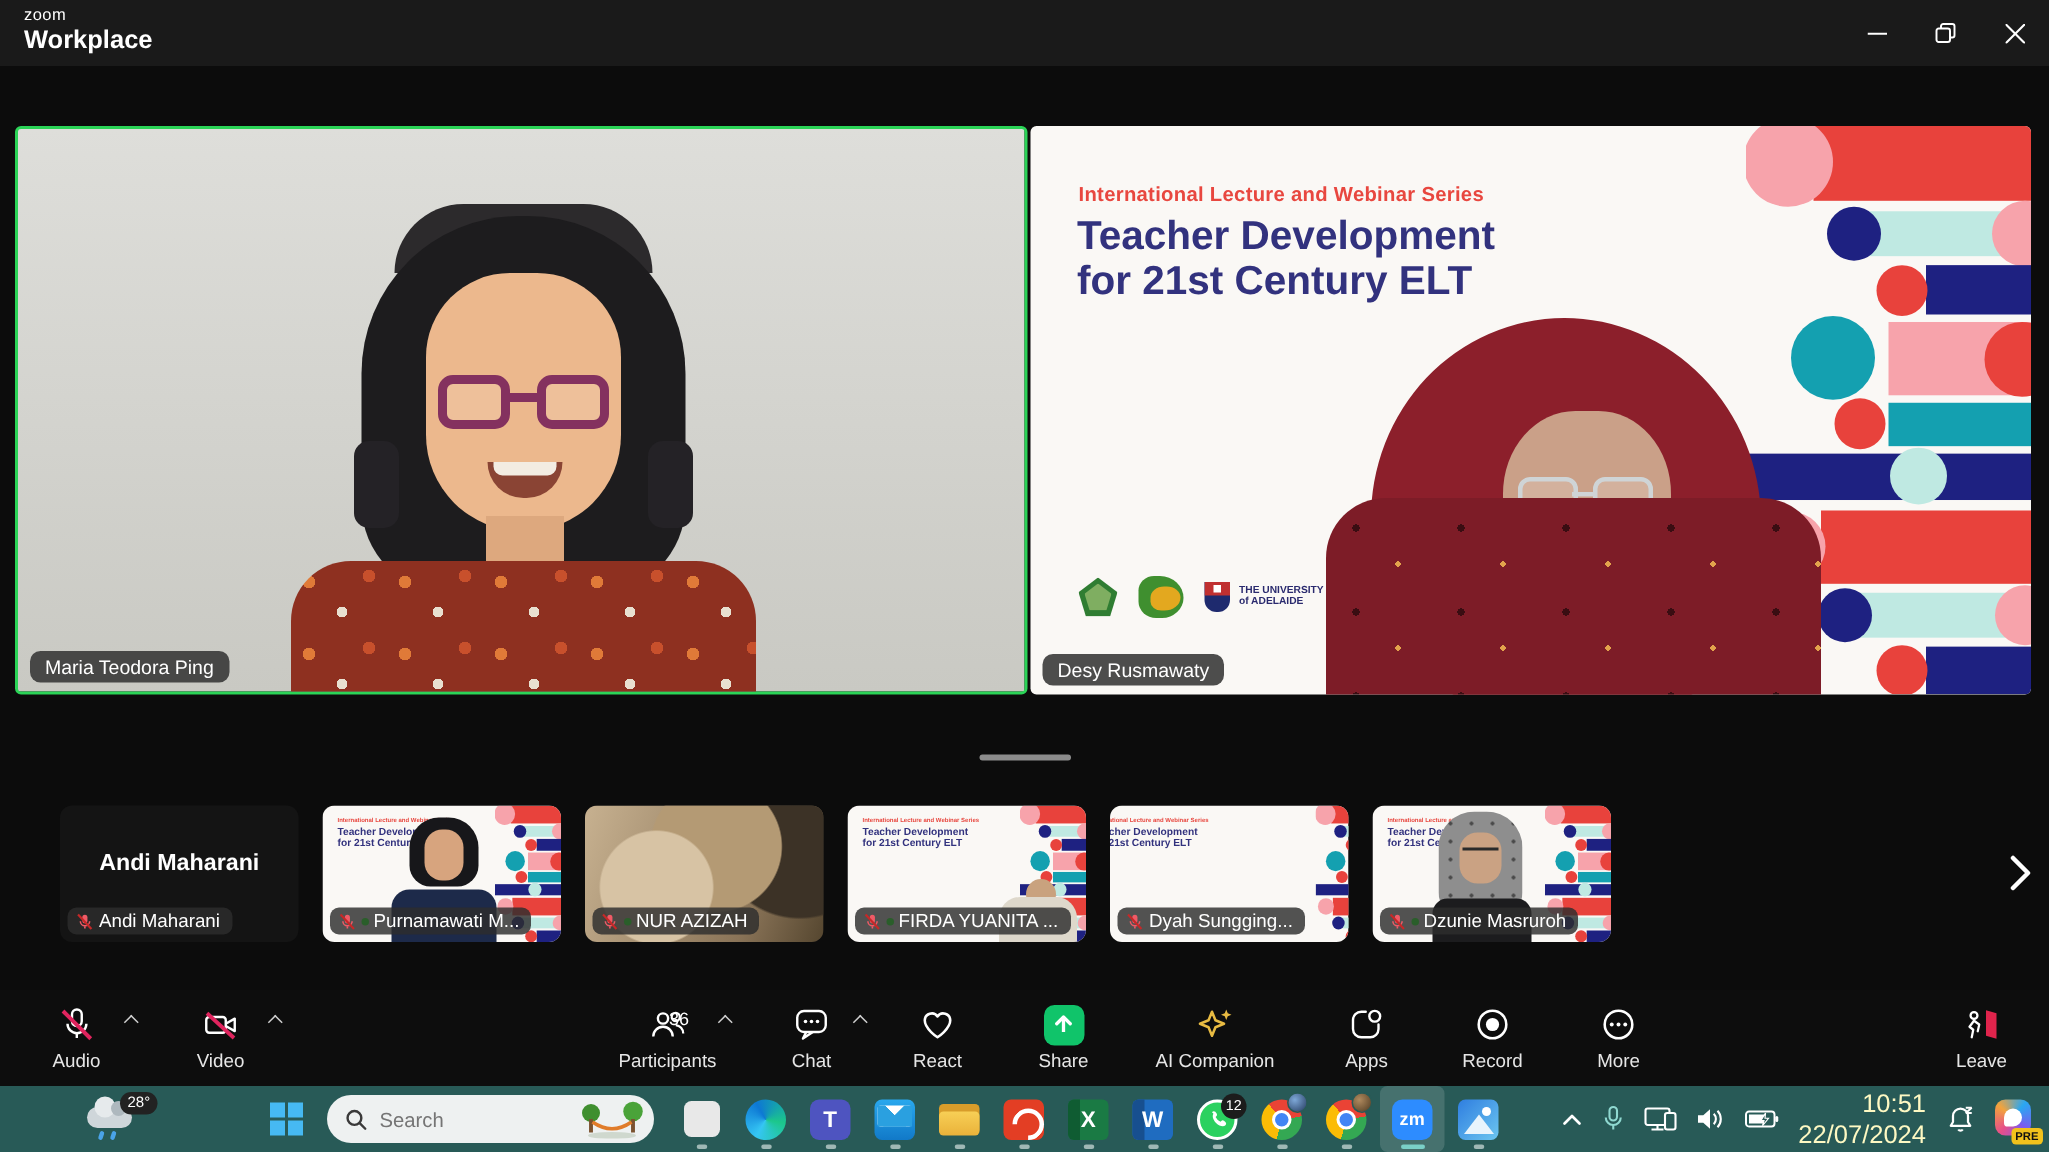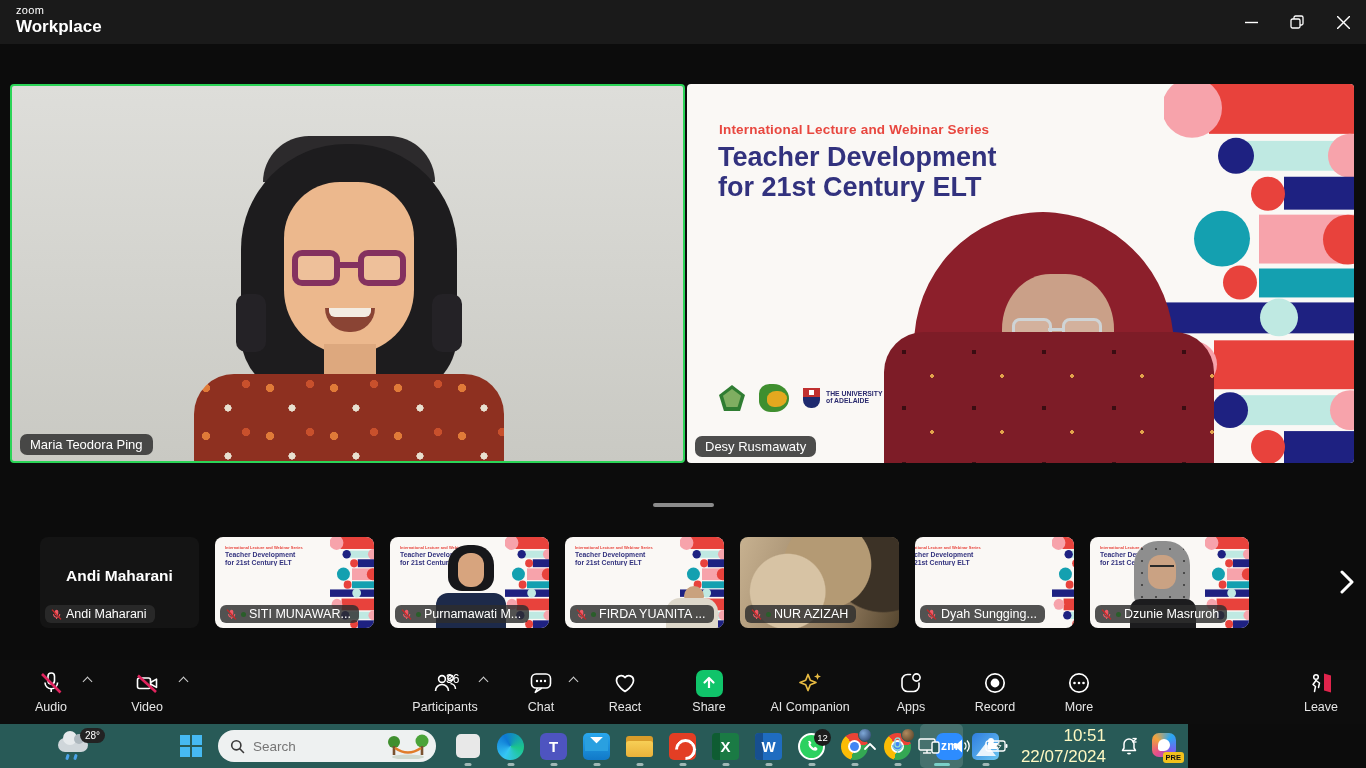--- a/index.html
+++ b/index.html
@@ -123,38 +123,38 @@
   .tbtn .ic { height:26px; display:flex; align-items:center; justify-content:center; }
   .chev { position:absolute; top:6px; width:8px; height:8px; }
   .chev::before { content:""; position:absolute; left:0; top:2px; width:6px; height:6px; border-left:1.8px solid #cfcfcf; border-top:1.8px solid #cfcfcf; transform:rotate(45deg); }
   .grp-left { display:flex; gap:34px; margin-left:24px; }
   .grp-mid { display:flex; gap:30px; position:absolute; left:406px; }
   .grp-right { position:absolute; right:18px; }
   .pcount { position:absolute; top:2px; left:40px; font-size:12px; color:#fff; }
   .share-sq { width:27px; height:27px; background:#10c46a; border-radius:7px; display:flex; align-items:center; justify-content:center; }
 
   
-  .taskbar { position:absolute; left:0; top:724px; width:1188px; height:44px; background:#285a57; display:flex; align-items:center; }
+  .taskbar { position:absolute; left:0; top:724px; width:1366px; height:44px; background:#285a57; display:flex; align-items:center; }
   .weather { position:absolute; left:52px; top:4px; width:64px; height:36px; }
   .w-cloud { position:absolute; left:6px; top:10px; width:30px; height:14px; background:#cfd6da; border-radius:10px; }
   .w-cloud::before { content:""; position:absolute; left:5px; top:-7px; width:14px; height:14px; background:#e6eaec; border-radius:50%; }
   .w-cloud::after { content:""; position:absolute; left:16px; top:-4px; width:10px; height:10px; background:#aeb8be; border-radius:50%; }
   .w-drop { position:absolute; left:14px; top:26px; width:3px; height:6px; background:#4aa3e8; border-radius:2px; transform:rotate(18deg); }
   .w-drop2 { left:22px; }
   .w-badge { position:absolute; left:28px; top:0; background:#222; color:#fff; font-size:10px; border-radius:9px; padding:2px 5px; }
   .start { position:absolute; left:180px; top:11px; width:22px; height:22px; display:grid; grid-template-columns:10px 10px; grid-gap:2px; }
   .start i { width:10px; height:10px; background:#46b9f2; }
   .search-pill { position:absolute; left:218px; top:6px; width:218px; height:32px; background:#eef1f1; border-radius:16px;
                  display:flex; align-items:center; padding:0 6px 0 12px; gap:8px; }
   .search-pill input { border:none; outline:none; background:transparent; font-size:13.5px; color:#7f1d1d; width:110px; font-family:"Liberation Sans",sans-serif; }
   .search-art { margin-left:auto; width:44px; height:26px; position:relative; }
   .ticons { position:absolute; left:446px; top:0; height:44px; display:flex; }
   .tslot { position:relative; width:43px; height:44px; display:flex; align-items:center; justify-content:center; }
   .tslot .ind { position:absolute; bottom:2px; left:50%; transform:translateX(-50%); width:7px; height:3px; background:#9fb8b5; border-radius:2px; }
-  .tslot.active { background:rgba(255,255,255,.14); border-radius:5px; margin:0 1px;justify-content:flex-end; }
+  .tslot.active { background:rgba(255,255,255,.14); border-radius:5px; margin:0 1px; }
   .tslot.active .ind { width:16px; background:#7ad0c8; }
   .appic { width:27px; height:27px; position:relative; }
   .ic-taskview { background:#e8e8e8; border-radius:5px; position:relative; width:24px; height:24px; }
   .ic-taskview::before { content:""; position:absolute; left:-5px; top:-5px; width:24px; height:24px; background:#8f9598; border-radius:5px; z-index:-1; }
   .ic-edge { border-radius:50%; background:conic-gradient(from 210deg, #35c6f4, #0d78d4 120deg, #1cc78b 250deg, #35c6f4); }
   .ic-teams { background:#4e54c0; border-radius:6px; color:#fff; font-weight:bold; font-size:15px; display:flex; align-items:center; justify-content:center; }
   .ic-mail { background:linear-gradient(#29a8ee,#1179c8); border-radius:5px; overflow:hidden; }
   .ic-mail::before { content:""; position:absolute; left:2px; top:4px; width:23px; height:14px; background:#fff; border-radius:2px; }
   .ic-mail::after { content:""; position:absolute; left:2px; top:4px; width:23px; height:14px; background:linear-gradient(135deg, transparent 48%, #2aa0e0 49%), linear-gradient(225deg, transparent 48%, #2aa0e0 49%); }
   .ic-folder { position:relative; }
@@ -317,93 +317,74 @@
       <div class="center-name">Andi Maharani</div>
       <div class="flabel">
           <svg width="13" height="13" viewBox="0 0 16 16">
             <use href="#micoff-red"></use>
           </svg>
           <span>Andi Maharani</span>
         </div>
     </div>
 
 
+
     <div class="ftile">
       <div class="mini-slide">
         <div class="ms-series">International Lecture and Webinar  Series</div>
         <div class="ms-title">
             <div>Teacher Development</div>
             <div>for 21st Century ELT</div>
           </div>
         <svg class="ms-ptn" viewBox="0 0 190 380" preserveAspectRatio="none">
             <use href="#slidepattern"></use>
           </svg>
+        <div class="mp-hair"></div>
+        <div class="mp-face"></div>
+        <div class="mp-body"></div>
       </div>
       <div class="flabel">
           <svg width="13" height="13" viewBox="0 0 16 16">
             <use href="#micoff-red"></use>
           </svg>
           <span class="green-dot"></span>
-          <span>SITI MUNAWAR...</span>
+          <span>Purnamawati M...</span>
+        </div>
+    </div>
+
+    <div class="ftile">
+      <div class="nur-bg"></div>
+      <div class="flabel">
+          <svg width="13" height="13" viewBox="0 0 16 16">
+            <use href="#micoff-red"></use>
+          </svg>
+          <span class="green-dot"></span>
+          <span>NUR AZIZAH</span>
         </div>
     </div>
 
     <div class="ftile">
       <div class="mini-slide">
         <div class="ms-series">International Lecture and Webinar  Series</div>
         <div class="ms-title">
             <div>Teacher Development</div>
             <div>for 21st Century ELT</div>
           </div>
         <svg class="ms-ptn" viewBox="0 0 190 380" preserveAspectRatio="none">
             <use href="#slidepattern"></use>
           </svg>
-        <div class="mp-hair"></div>
-        <div class="mp-face"></div>
-        <div class="mp-body"></div>
+        <div class="firda-face"></div>
+        <div class="firda-person"></div>
       </div>
       <div class="flabel">
           <svg width="13" height="13" viewBox="0 0 16 16">
             <use href="#micoff-red"></use>
           </svg>
           <span class="green-dot"></span>
-          <span>Purnamawati M...</span>
-        </div>
-    </div>
-
-    <div class="ftile">
-      <div class="mini-slide">
-        <div class="ms-series">International Lecture and Webinar  Series</div>
-        <div class="ms-title">
-            <div>Teacher Development</div>
-            <div>for 21st Century ELT</div>
-          </div>
-        <svg class="ms-ptn" viewBox="0 0 190 380" preserveAspectRatio="none">
-            <use href="#slidepattern"></use>
-          </svg>
-        <div class="firda-face"></div>
-        <div class="firda-person"></div>
-      </div>
-      <div class="flabel">
-          <svg width="13" height="13" viewBox="0 0 16 16">
-            <use href="#micoff-red"></use>
-          </svg>
-          <span class="green-dot"></span>
           <span>FIRDA YUANITA ...</span>
-        </div>
-    </div>
-
-    <div class="ftile">
-      <div class="nur-bg"></div>
-      <div class="flabel">
-          <svg width="13" height="13" viewBox="0 0 16 16">
-            <use href="#micoff-red"></use>
-          </svg>
-          <span class="green-dot"></span>
-          <span>NUR AZIZAH</span>
         </div>
     </div>
 
     <div class="ftile">
       <div class="mini-slide" style="left:-22px">
         <div class="ms-series">International Lecture and Webinar  Series</div>
         <div class="ms-title">
             <div>Teacher Development</div>
             <div>for 21st Century ELT</div>
           </div>

